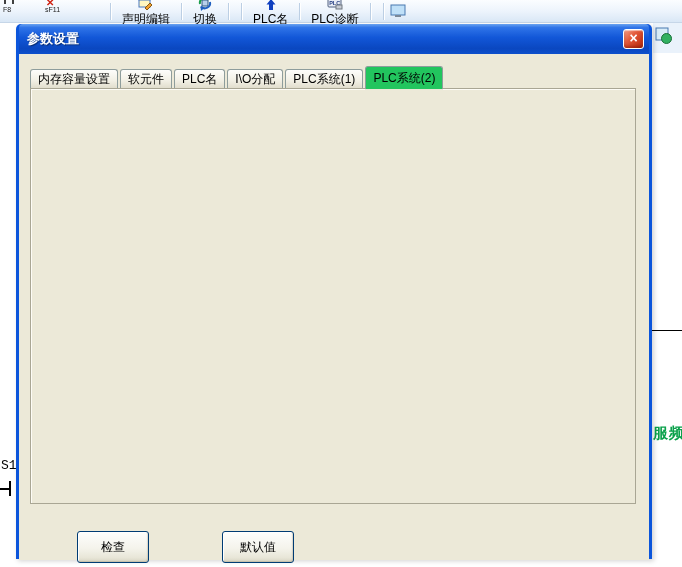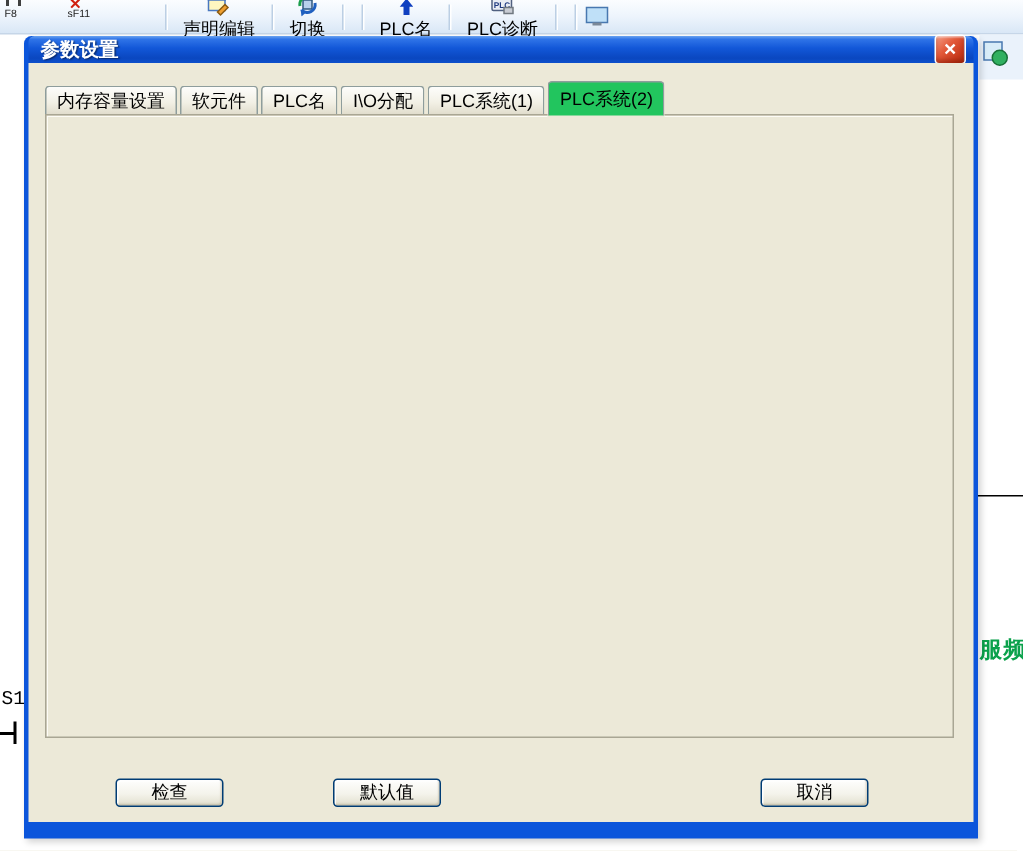--- a/index.html
+++ b/index.html
@@ -27,21 +27,21 @@
   .comment-green { position:absolute; left:653px; top:424px; width:40px; color:#0AA14B; font-weight:bold;
     font-size:15px; letter-spacing:1px; white-space:nowrap; overflow:hidden; }
   .ladder-label { position:absolute; left:1px; top:458px; font-family:"Liberation Mono","DejaVu Sans Mono",monospace; font-size:13px; }
   .ladder-hline { position:absolute; left:0; top:488px; width:10px; height:2px; background:#000; }
   .ladder-vline { position:absolute; left:9px; top:481px; width:2px; height:15px; background:#000; }
 
   
   .dialog { position:absolute; left:16px; top:24px; width:636px; height:535px;
     background:#0B55DB; border-radius:5px 5px 0 0; padding:0 3px 3px 3px;
     box-shadow:2px 2px 5px rgba(0,0,0,0.18); }
-  .titlebar { height:18px; border-radius:4px 4px 0 0; display:flex; align-items:center; padding:0 5px;
+  .titlebar { height:30px; border-radius:4px 4px 0 0; display:flex; align-items:center; padding:0 5px;
     background:linear-gradient(180deg,#6AA3F0 0%,#2F74E8 12%,#1257D8 45%,#0A47C0 82%,#0D50CC 100%); }
   .title-text { color:#FFF; font-weight:bold; font-size:13px; text-shadow:1px 1px 1px rgba(0,0,0,0.45); padding-left:3px; }
   .close-btn { margin-left:auto; width:21px; height:20px; border-radius:3px; border:1px solid #FFF;
     background:linear-gradient(135deg,#F5A088 0%,#E35A3A 40%,#C93A1C 75%,#A92C10 100%);
     color:#FFF; font-weight:bold; font-size:14px; line-height:17px; text-align:center;
     box-shadow:inset 0 -2px 3px rgba(120,20,0,0.45), inset 0 1px 1px rgba(255,255,255,0.6); cursor:default; }
   .dlg-body { position:relative; height:506px; background:#ECE9D8; }
 
   
   .tabs { position:absolute; left:11px; top:12px; height:23px; display:flex; align-items:flex-end; }
@@ -99,21 +99,21 @@
   .val-range { margin-left:14px; font-size:11px; white-space:nowrap; }
 
   .mode-box { position:absolute; left:38px; top:16px; width:58px; height:18px; background:#FAF9F2;
     border:1px solid #AEAB9C; padding:1px 0 0 3px; font-size:12px; }
 
   .chk-row { display:flex; align-items:center; gap:5px; padding-left:34px; height:100%; }
   .chk-row.r { padding-left:37px; }
   .grp.disabled .chk-text { color:#A7A494; }
 
   
-  .xpbtn { position:absolute; top:477px; width:72px; height:19px; border:1px solid #003C74; border-radius:3px;
+  .xpbtn { position:absolute; top:477px; width:72px; height:32px; border:1px solid #003C74; border-radius:3px;
     background:linear-gradient(180deg,#FEFEFD 0%,#F4F3EB 55%,#E8E6D8 85%,#D8D5C4 100%);
     font-family:"Liberation Sans",sans-serif; font-size:12px; color:#000; text-align:center;
     box-shadow:inset -1px -1px 1px rgba(160,150,120,0.35), inset 1px 1px 0 #FFF; }
 
   svg text { font-family:"Liberation Sans",sans-serif; }
 </style>
 </head>
 <body>
 
 <div class="screen">
@@ -349,17 +349,16 @@
 
       <div class="grp col-r disabled" style="top:367px">
         <div class="chk-row r">
           <span class="cbx disabled"></span>
           <span class="chk-text">和数检查</span>
         </div>
       </div>
 
       <button class="xpbtn" style="left:58px">检查</button>
       <button class="xpbtn" style="left:203px">默认值</button>
-      <button class="xpbtn" style="left:488px">取消</button>
 
     </div>
   </div>
 </div>
 
 </body></html>

